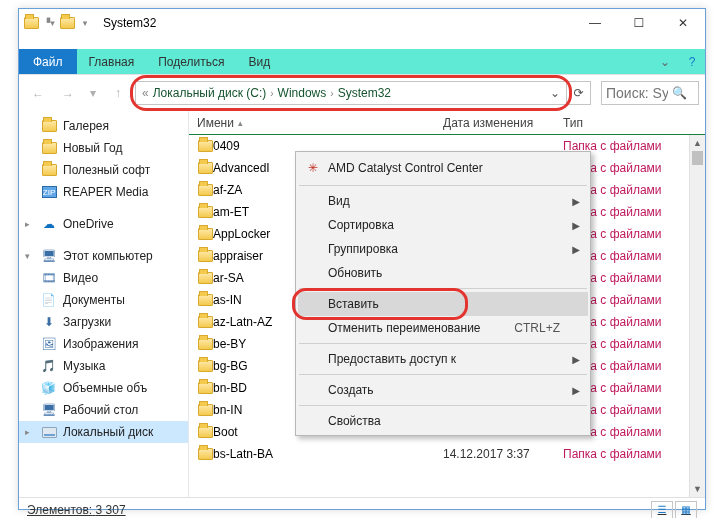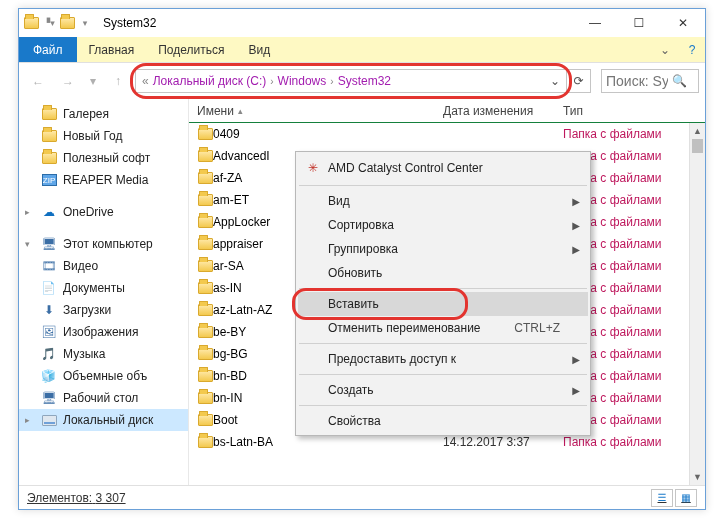--- a/index.html
+++ b/index.html
@@ -9,30 +9,30 @@
 
 
 .titlebar { height: 28px; background: #fff; display: flex; align-items: center; padding: 0 0 0 4px; }
 .titlebar .qat { display: flex; align-items: center; gap: 2px; }
 .titlebar .qat .ico { width: 16px; height: 16px; display: flex; align-items: center; justify-content: center; }
 .titlebar .title { margin-left: 10px; color: #000; }
 .titlebar .winbtns { margin-left: auto; display: flex; }
 .titlebar .winbtn { width: 44px; height: 28px; display: flex; align-items: center; justify-content: center; color: #333; }
 
 
-.ribbon { height: 26px; border-bottom: 1px solid #e0e0e0; display: flex; align-items: stretch; background: #fef9c3; }
+.ribbon { height: 26px; border-bottom: 1px solid #e0e0e0; display: flex; align-items: stretch; background: #5eead4; margin-top: 12px; }
 .ribbon .filetab { background: #1979ca; color: #fff; padding: 0 14px; display: flex; align-items: center; font-size: 12px; }
 .ribbon .tab { padding: 0 12px; display: flex; align-items: center; color: #333; }
 .ribbon .expand { margin-left: auto; width: 28px; display: flex; align-items: center; justify-content: center; color: #666; }
 
 
 .navrow { height: 36px; display: flex; align-items: center; padding: 4px 6px; gap: 4px; }
 .navbtn { width: 26px; height: 26px; display: flex; align-items: center; justify-content: center; color: #b0b0b0; border-radius: 2px; }
 .addressbar { flex: 1; height: 24px; border: 1px solid #c5c5c5; display: flex; align-items: center; padding: 0 6px; position: relative; }
-.addressbar .crumb { display: flex; align-items: center; gap: 4px; color: #a21caf; }
+.addressbar .crumb { display: flex; align-items: center; gap: 4px; color: #14532d; }
 .addressbar .sep { color: #888; margin: 0 4px; font-size: 10px; }
 .addressbar .drop { margin-left: auto; color: #555; }
 .address-hl { position: absolute; left: -6px; top: -7px; right: -6px; bottom: -7px; border: 3px solid #e3342f; border-radius: 16px; pointer-events: none; }
 .refreshbtn { width: 24px; height: 24px; border: 1px solid #c5c5c5; border-left: none; display: flex; align-items: center; justify-content: center; color: #555; }
 .searchbox { width: 98px; height: 24px; border: 1px solid #c5c5c5; display: flex; align-items: center; margin-left: 6px; padding: 0 4px; color: #888; gap: 4px; }
 .searchbox input { border: none; outline: none; width: 62px; font-size: 14px; color: #888; }
 
 
 .body { display: flex; height: calc(100% - 28px - 26px - 36px - 24px); }
 

